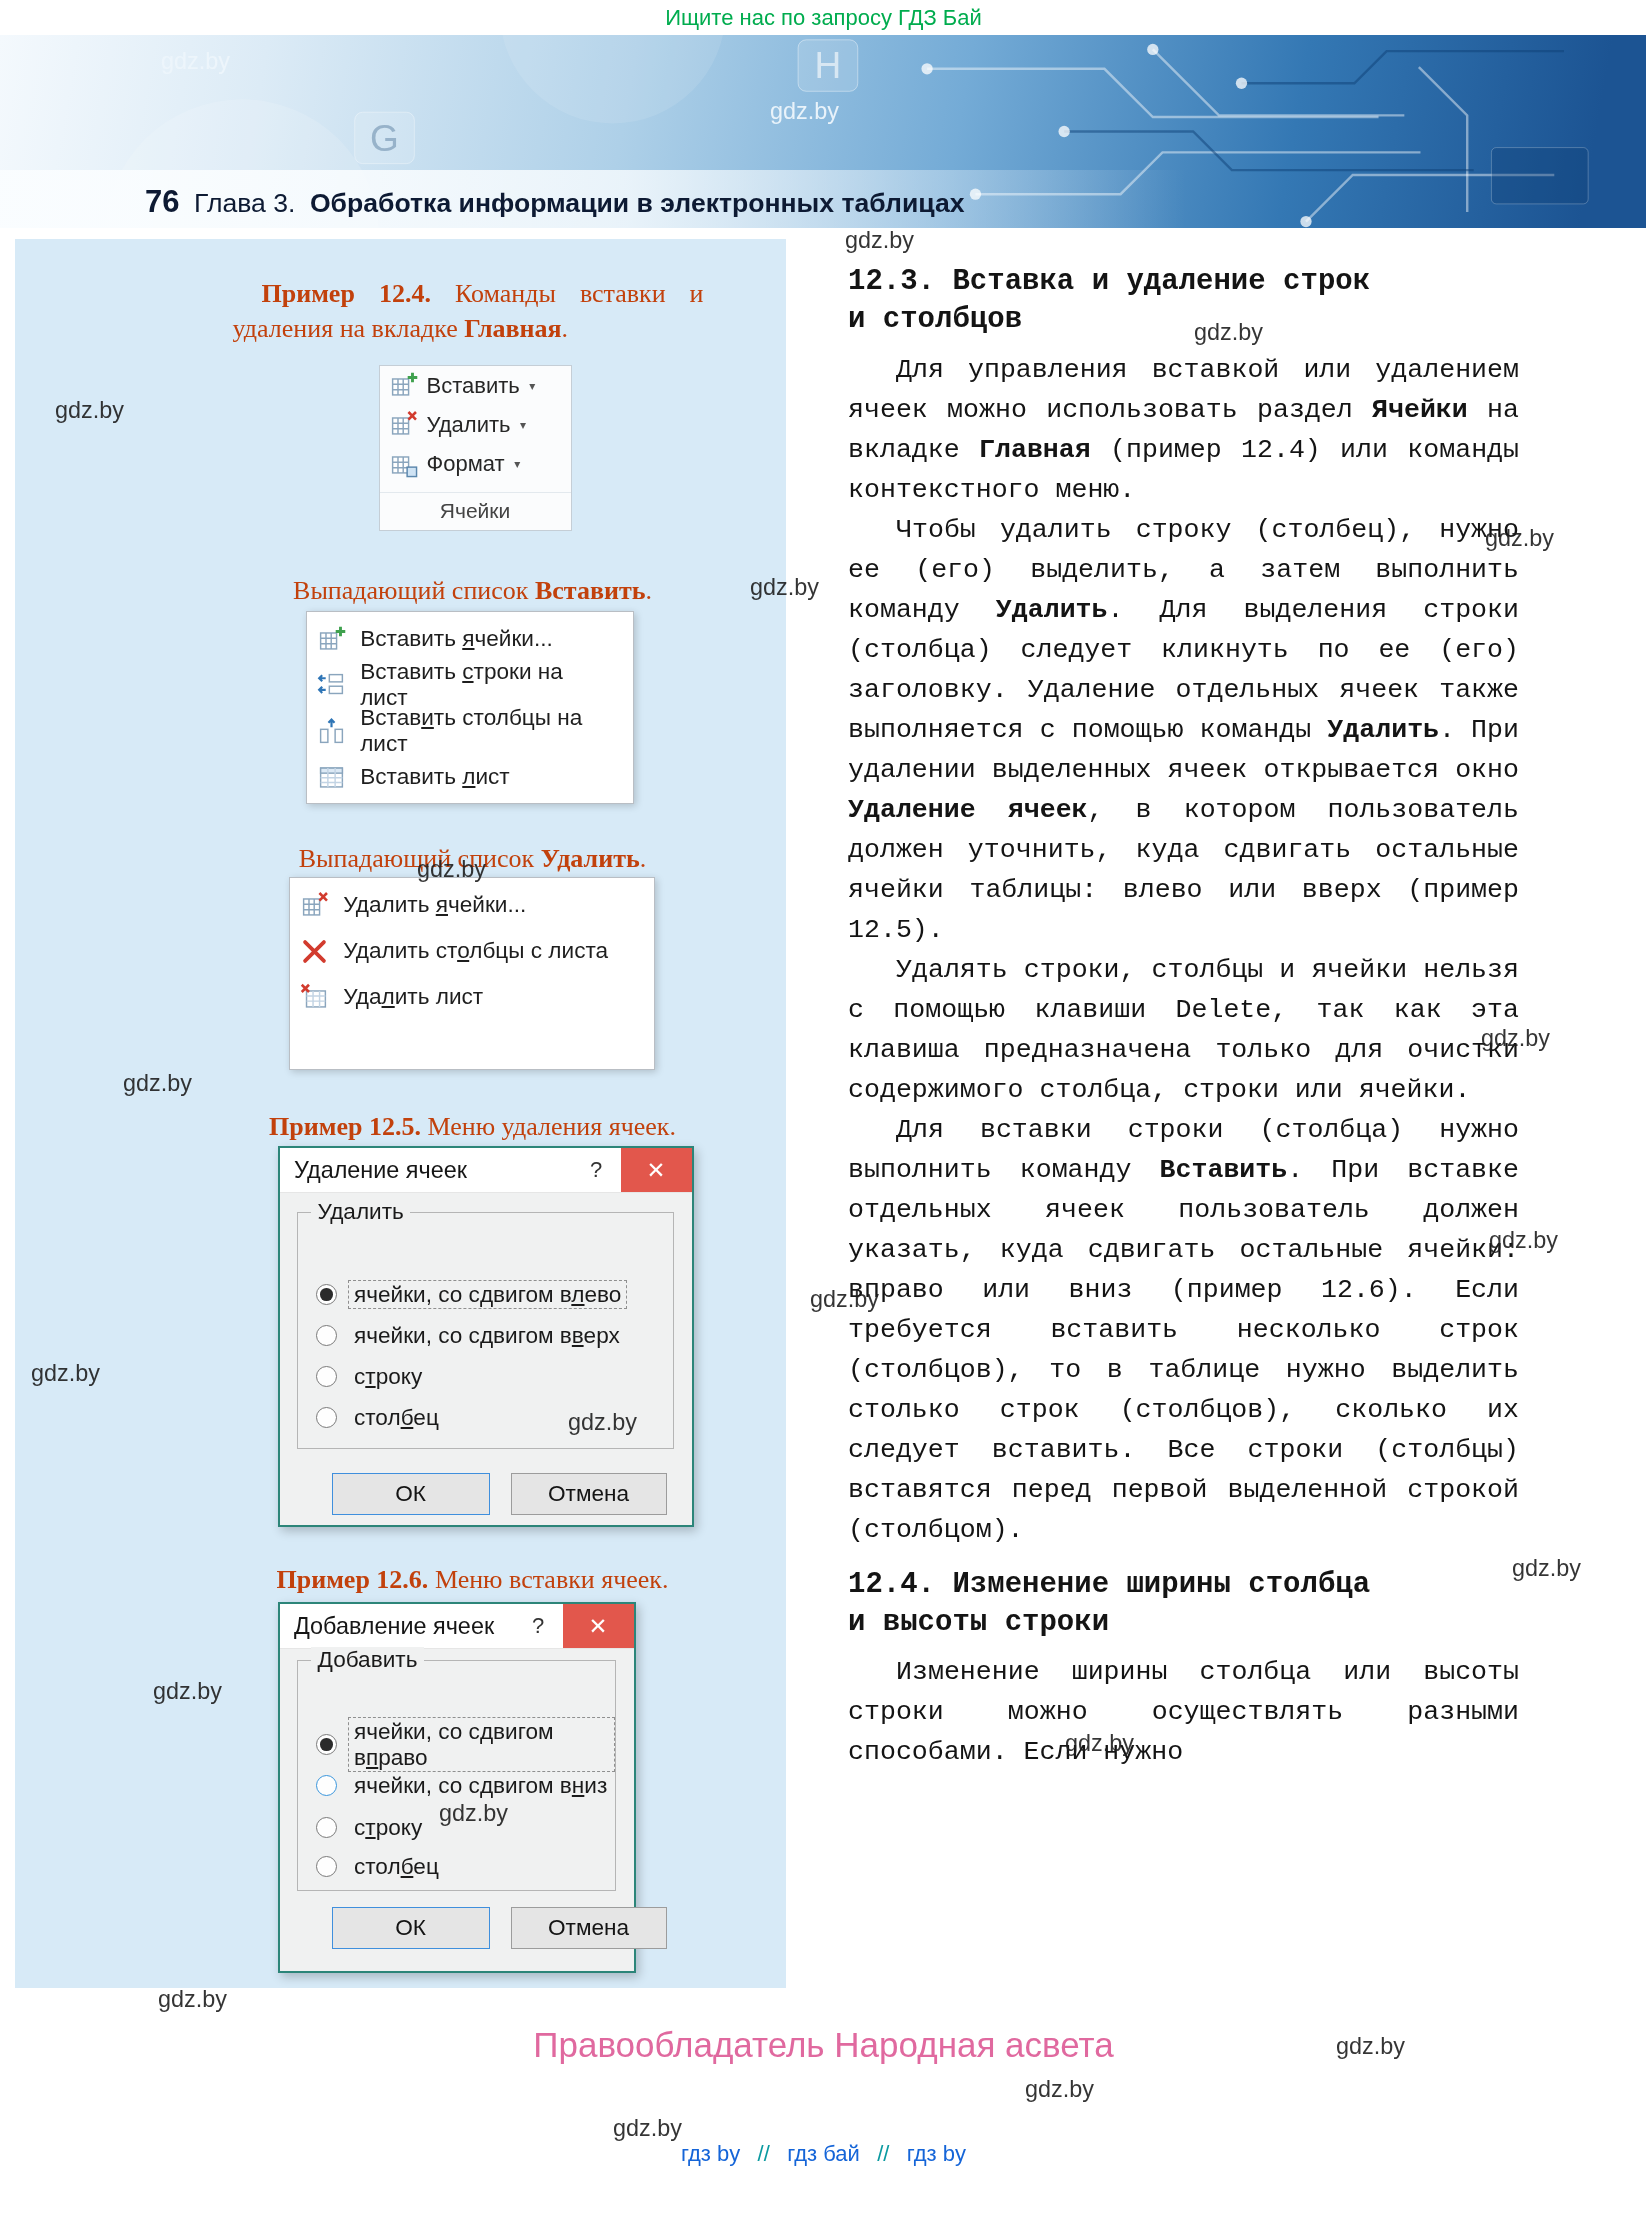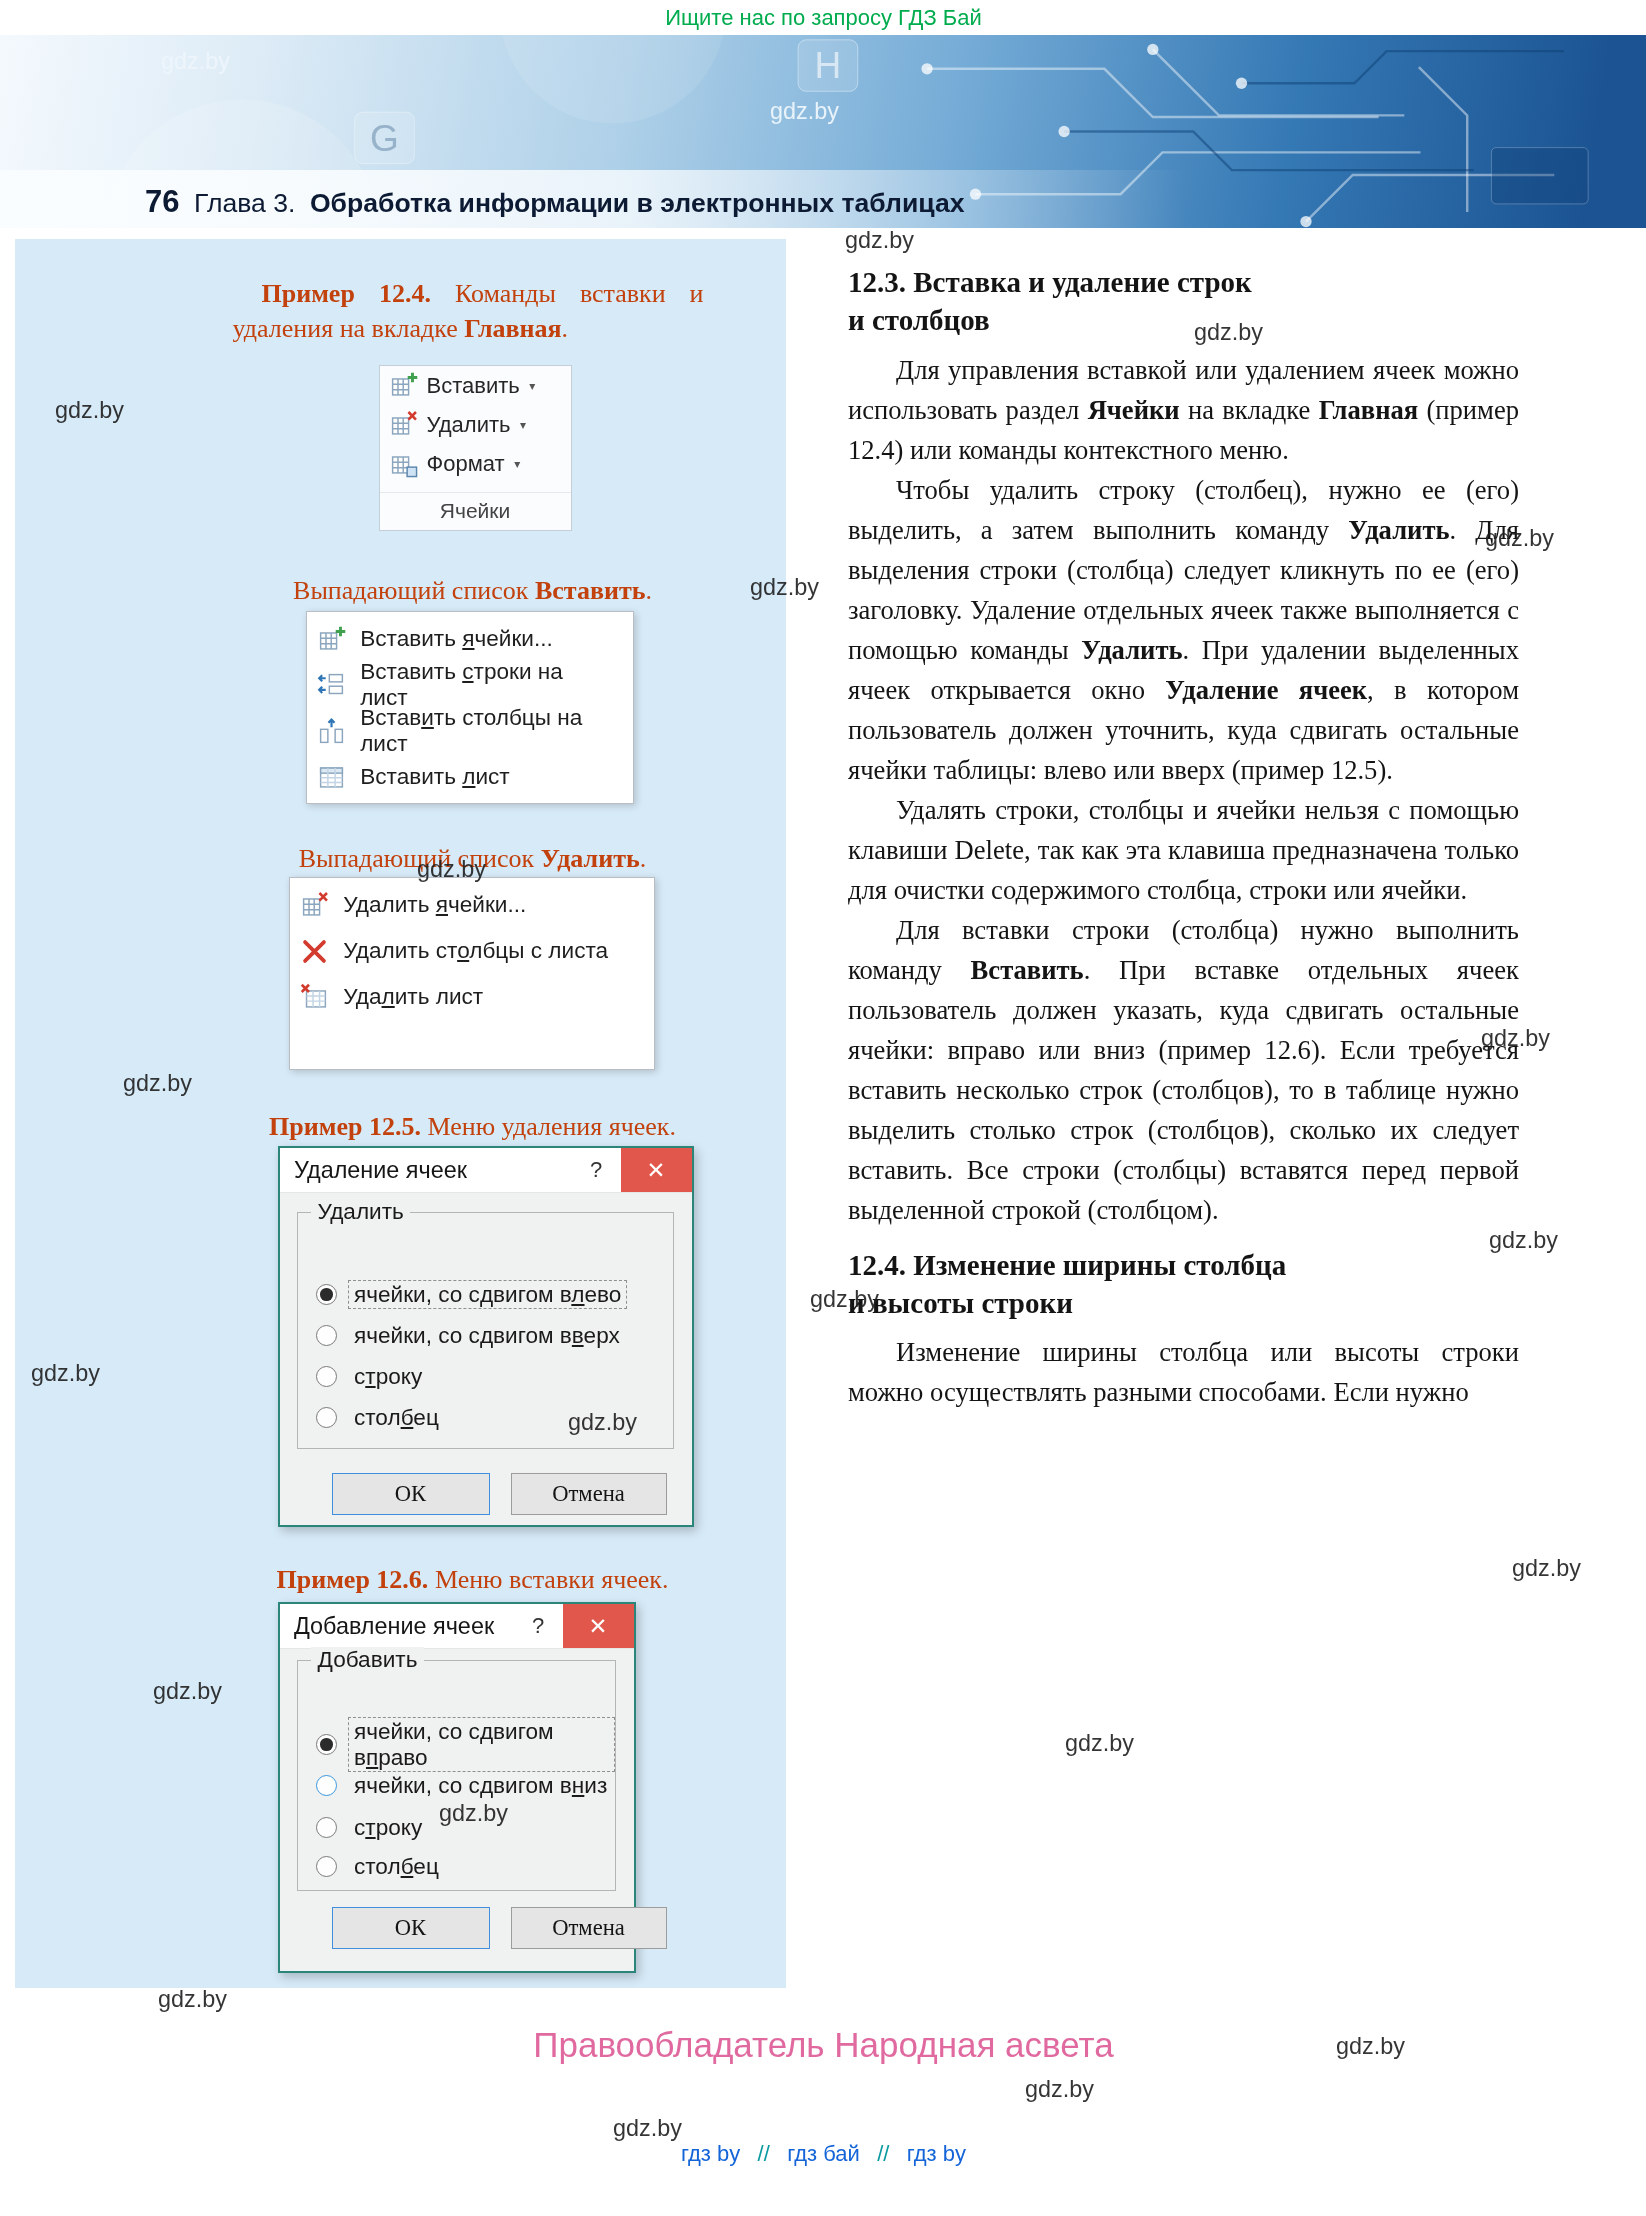--- a/index.html
+++ b/index.html
@@ -63,26 +63,26 @@
         font-size:22.6px;color:#1a1a1a;}
   .radio-row{position:absolute;left:17.7px;display:flex;align-items:center;gap:11.3px;
         font-size:22.6px;color:#1a1a1a;height:29px;}
   .radio{width:21px;height:21px;border:1.6px solid #7a7a7a;border-radius:50%;background:#fefefe;
         position:relative;box-sizing:border-box;flex:none;}
   .radio.selected::after{content:"";position:absolute;inset:3.2px;background:#2b2b2b;border-radius:50%;}
   .radio.ring{border-color:#3a96dd;}
   .radio-label{border:0.8px solid transparent;padding:0.8px 4.8px;}
   .radio-label.focused{border:0.8px dashed #8f8f8f;}
   .btn{box-sizing:border-box;position:absolute;display:flex;align-items:center;justify-content:center;
-        background:#e5e5e5;border:0.8px solid #9c9c9c;font-size:22.6px;color:#141414;height:42px;font-family:Liberation Serif, serif;}
+        background:#e5e5e5;border:0.8px solid #9c9c9c;font-size:22.6px;color:#141414;height:42px;}
   .btn.primary{border:1.6px solid #3f8fdd;}
 
   
   .article{position:absolute;left:848px;top:263px;width:671px;
-        font-family:Liberation Serif, serif;font-size:26.6px;line-height:40px;color:#141414;
+        font-family:Liberation Mono, monospace;font-size:26.6px;line-height:40px;color:#141414;
         text-align:justify;}
   .section-heading{font-weight:bold;font-size:29px;line-height:38px;text-align:left;margin:0 0 11.3px 0;}
   .section-heading.second{margin:16px 0 9.7px 0;}
   .article p{margin:0;text-indent:48px;}
 
   
   .copyright{position:absolute;top:2025px;left:0;width:100%;text-align:center;
         font-size:35px;color:#e0699f;}
   .bottom-links{position:absolute;top:2141px;left:0;width:100%;text-align:center;font-size:22px;}
   .bottom-links .link{color:#1565d8;margin:0 8px;}

